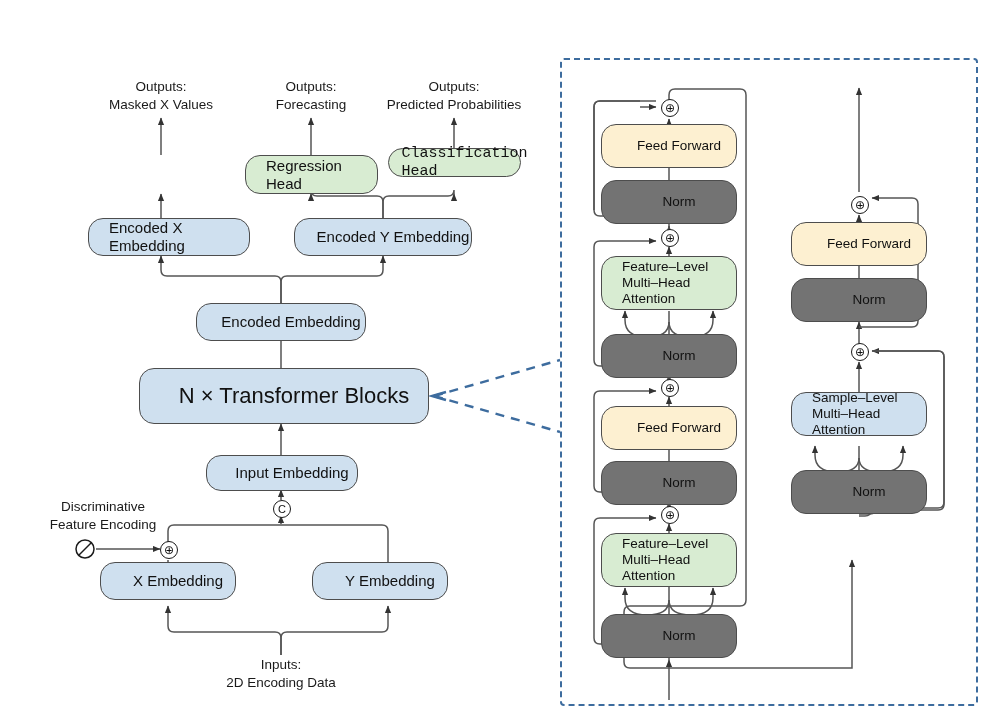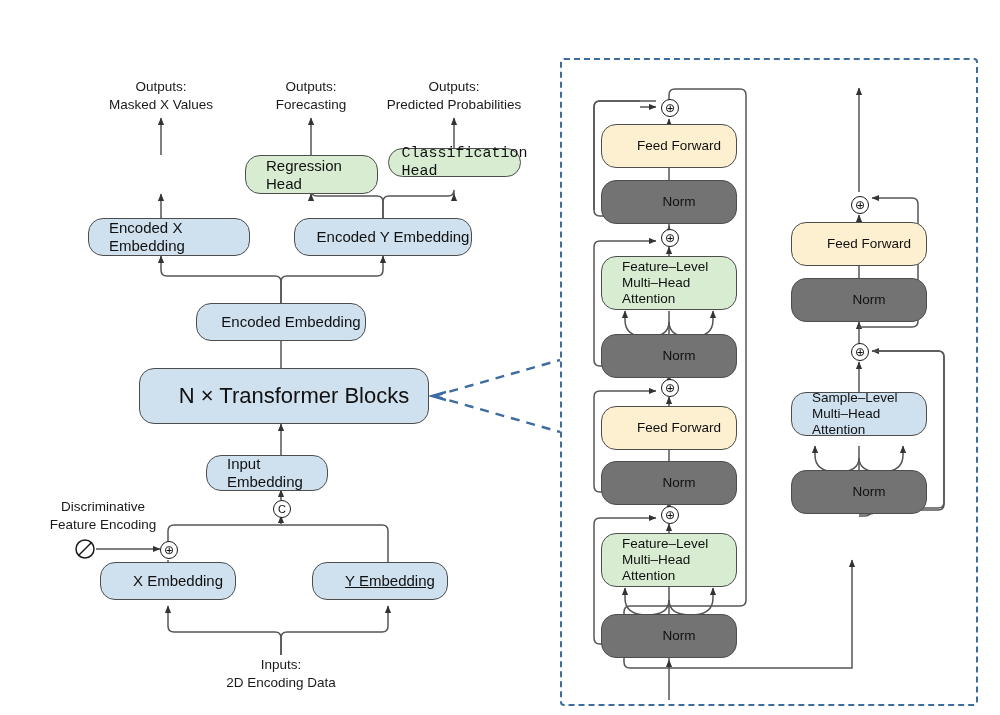--- a/index.html
+++ b/index.html
@@ -145,37 +145,37 @@
   <div class="node n-green med" style="left:245px;top:155px;width:133px;height:39px;">Regression Head</div>
   <div class="node n-green med" style="left:388px;top:148px;width:133px;height:29px;font-family:Liberation Mono, monospace;">Classification Head</div>
 
   <div class="node n-blue med" style="left:88px;top:218px;width:162px;height:38px;">Encoded X Embedding</div>
   <div class="node n-blue med" style="left:294px;top:218px;width:178px;height:38px;">Encoded Y Embedding</div>
 
   <div class="node n-blue med" style="left:196px;top:303px;width:170px;height:38px;">Encoded Embedding</div>
 
   <div class="node n-blue big" style="left:139px;top:368px;width:290px;height:56px;">N × Transformer Blocks</div>
 
-  <div class="node n-blue med" style="left:206px;top:455px;width:122px;height:36px;">Input Embedding</div>
+  <div class="node n-blue med" style="left:206px;top:455px;width:152px;height:36px;">Input Embedding</div>
 
   <div class="circ" style="left:273px;top:500px;width:16px;height:16px;font-size:11px;">C</div>
 
   <div class="lbl sm" style="left:28px;top:498px;width:150px;"><span>Discriminative</span><br><span>Feature Encoding</span></div>
 
   <svg class="layer">
     <g>
       <circle cx="85" cy="549" r="9" fill="#ffffff" stroke="#1a1a1a" stroke-width="1.5"></circle>
       <line x1="79" y1="555" x2="91" y2="543" stroke="#1a1a1a" stroke-width="1.5"></line>
     </g>
   </svg>
 
   <div class="circ" style="left:160px;top:541px;width:16px;height:16px;font-size:12px;">⊕</div>
 
   <div class="node n-blue med" style="left:100px;top:562px;width:136px;height:38px;">X Embedding</div>
-  <div class="node n-blue med" style="left:312px;top:562px;width:136px;height:38px;text-decoration:underline;">Y Embedding</div>
+  <div class="node n-blue med" style="left:312px;top:562px;width:136px;height:38px;">Y Embedding</div>
 
   <div class="lbl sm" style="left:206px;top:656px;width:150px;"><span>Inputs:</span><br><span>2D Encoding Data</span></div>
 
   <div class="circ" style="left:661px;top:99px;width:16px;height:16px;font-size:12px;">⊕</div>
   <div class="node n-yellow sm" style="left:601px;top:124px;width:136px;height:44px;">Feed Forward</div>
   <div class="node n-white sm" style="left:601px;top:180px;width:136px;height:44px;">Norm</div>
 
   <div class="circ" style="left:661px;top:229px;width:16px;height:16px;font-size:12px;">⊕</div>
   <div class="node n-green sm" style="left:601px;top:256px;width:136px;height:54px;white-space:pre-line;">Feature–Level
 Multi–Head Attention</div>

